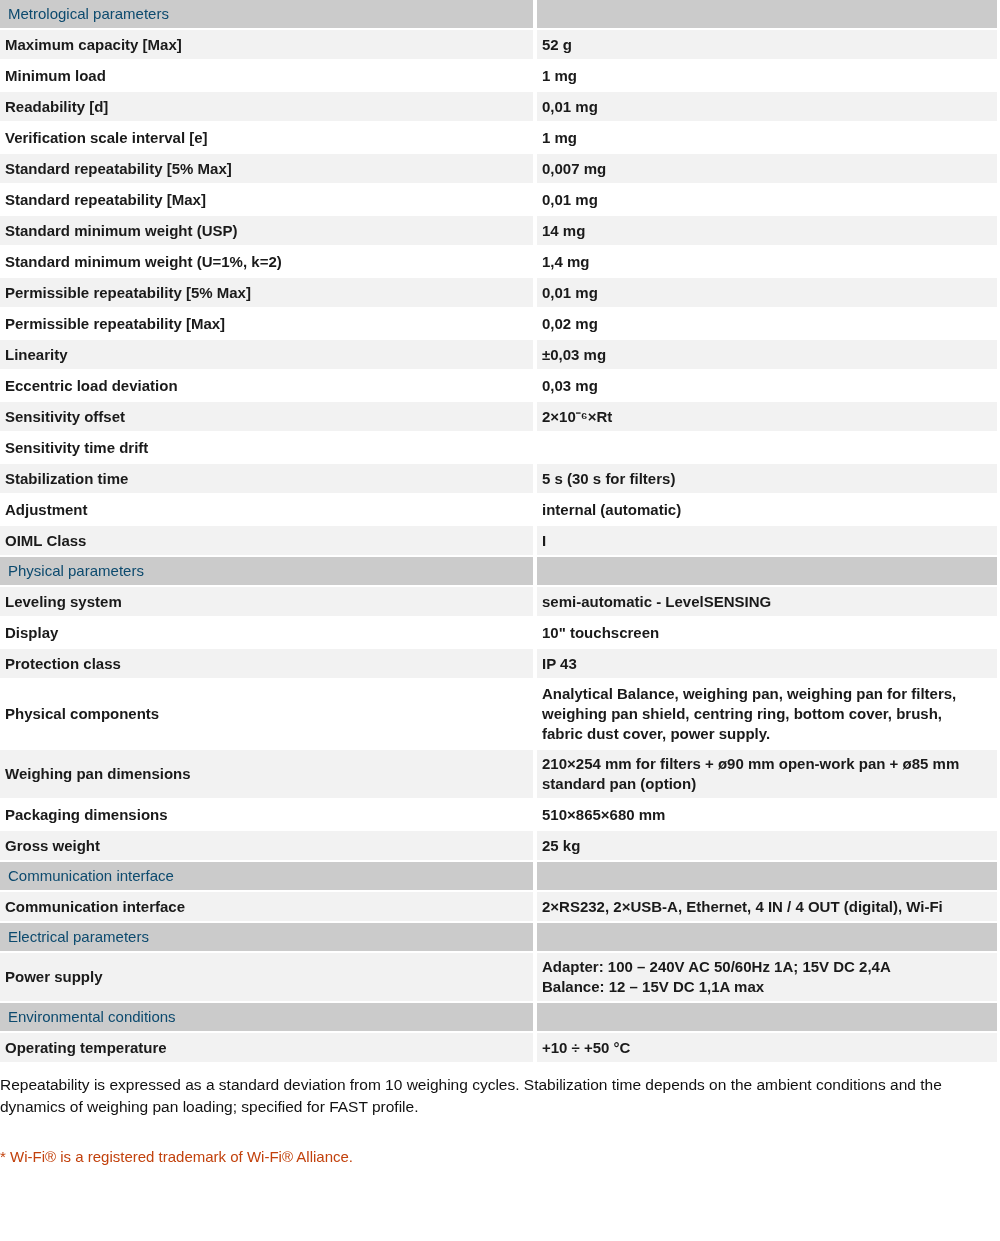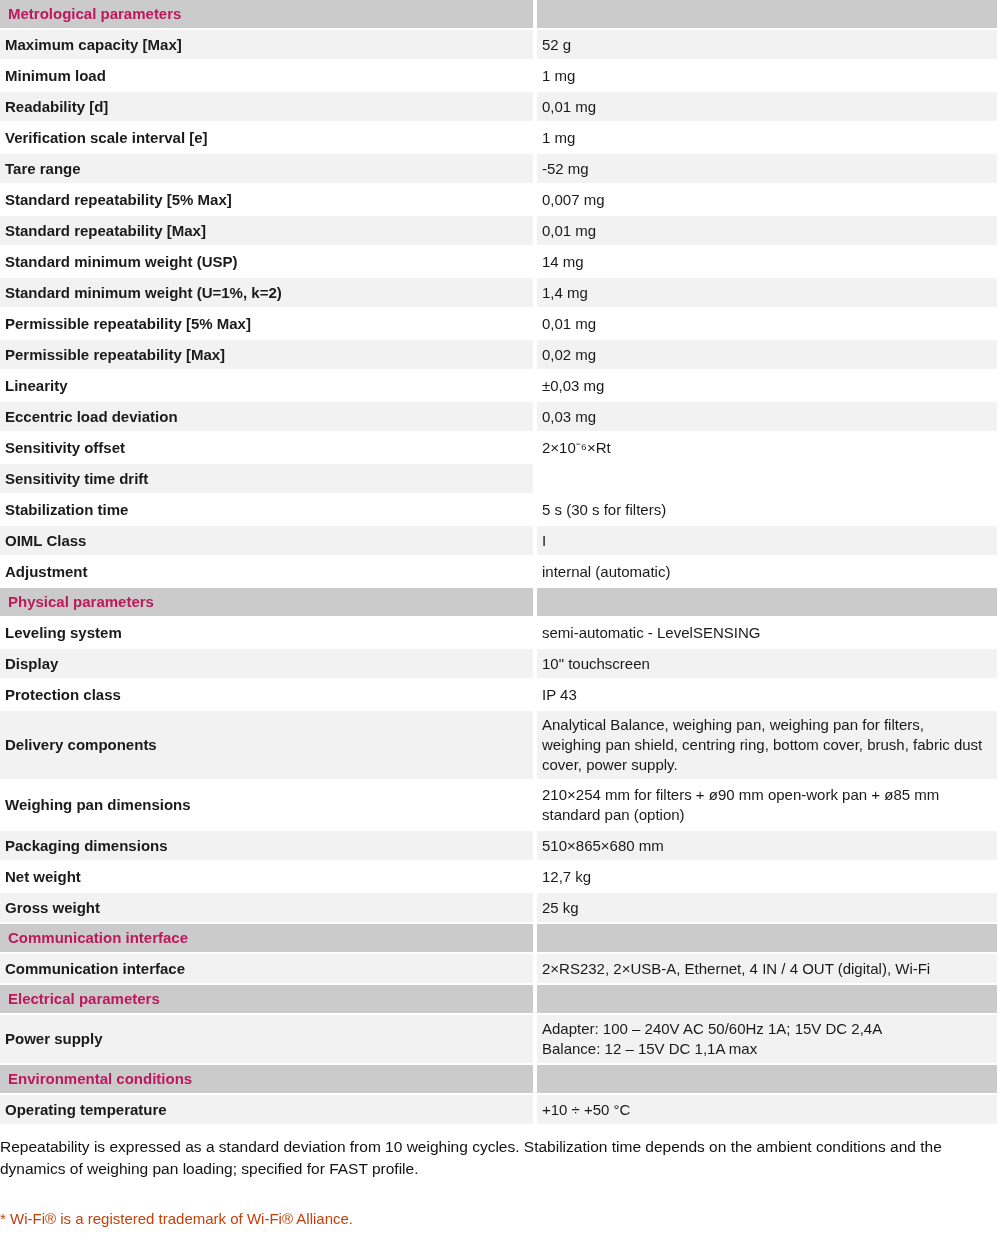--- a/index.html
+++ b/index.html
@@ -29,32 +29,32 @@
     line-height: 20px;
     padding: 4px 10px 4px 5px;
   }
   .cell.label-cell {
     width: 533px;
     font-weight: 700;
   }
   .cell.value-cell {
     width: 460px;
     margin-left: 4px;
-    font-weight: 400;
+    font-weight: 700;
     white-space: pre-line;
   }
   
   .spec-table .row:nth-child(odd) .cell { background: #ffffff; }
   .spec-table .row:nth-child(even) .cell { background: #f2f2f2; }
   
   .spec-table .row.section-row .cell {
     background: #cbcbcb;
-    font-weight: 700;
+    font-weight: 400;
     min-height: 26px;
-    color: #be185d;
+    color: #0c4a6e;
   }
   .spec-table .row.section-row .cell.label-cell {
     padding-left: 8px;
   }
   
   .spec-table .row.section-row:first-child .cell {
     min-height: 20px;
   }
   .footnote {
     margin: 12px 13px 0 0;
@@ -88,24 +88,20 @@
     </div>
     <div class="row">
       <div class="cell label-cell">Readability [d]</div>
       <div class="cell value-cell">0,01 mg</div>
     </div>
     <div class="row">
       <div class="cell label-cell">Verification scale interval [e]</div>
       <div class="cell value-cell">1 mg</div>
     </div>
     <div class="row">
-      <div class="cell label-cell">Tare range</div>
-      <div class="cell value-cell">-52 mg</div>
-    </div>
-    <div class="row">
       <div class="cell label-cell">Standard repeatability [5% Max]</div>
       <div class="cell value-cell">0,007 mg</div>
     </div>
     <div class="row">
       <div class="cell label-cell">Standard repeatability [Max]</div>
       <div class="cell value-cell">0,01 mg</div>
     </div>
     <div class="row">
       <div class="cell label-cell">Standard minimum weight (USP)</div>
       <div class="cell value-cell">14 mg</div>
@@ -135,58 +131,54 @@
       <div class="cell value-cell">2×10⁻⁶×Rt</div>
     </div>
     <div class="row">
       <div class="cell label-cell">Sensitivity time drift</div>
     </div>
     <div class="row">
       <div class="cell label-cell">Stabilization time</div>
       <div class="cell value-cell">5 s (30 s for filters)</div>
     </div>
     <div class="row">
+      <div class="cell label-cell">Adjustment</div>
+      <div class="cell value-cell">internal (automatic)</div>
+    </div>
+    <div class="row">
       <div class="cell label-cell">OIML Class</div>
       <div class="cell value-cell">I</div>
     </div>
-    <div class="row">
-      <div class="cell label-cell">Adjustment</div>
-      <div class="cell value-cell">internal (automatic)</div>
-    </div>
     <div class="row section-row">
       <div class="cell label-cell">Physical parameters</div>
       <div class="cell value-cell"></div>
     </div>
     <div class="row">
       <div class="cell label-cell">Leveling system</div>
       <div class="cell value-cell">semi-automatic - LevelSENSING</div>
     </div>
     <div class="row">
       <div class="cell label-cell">Display</div>
       <div class="cell value-cell">10" touchscreen</div>
     </div>
     <div class="row">
       <div class="cell label-cell">Protection class</div>
       <div class="cell value-cell">IP 43</div>
     </div>
     <div class="row">
-      <div class="cell label-cell">Delivery components</div>
+      <div class="cell label-cell">Physical components</div>
       <div class="cell value-cell">Analytical Balance, weighing pan, weighing pan for filters, weighing pan shield, centring ring, bottom cover, brush, fabric dust cover, power supply.</div>
     </div>
     <div class="row">
       <div class="cell label-cell">Weighing pan dimensions</div>
       <div class="cell value-cell">210×254 mm for filters + ø90 mm open-work pan + ø85 mm standard pan (option)</div>
     </div>
     <div class="row">
       <div class="cell label-cell">Packaging dimensions</div>
       <div class="cell value-cell">510×865×680 mm</div>
-    </div>
-    <div class="row">
-      <div class="cell label-cell">Net weight</div>
-      <div class="cell value-cell">12,7 kg</div>
     </div>
     <div class="row">
       <div class="cell label-cell">Gross weight</div>
       <div class="cell value-cell">25 kg</div>
     </div>
     <div class="row section-row">
       <div class="cell label-cell">Communication interface</div>
       <div class="cell value-cell"></div>
     </div>
     <div class="row">

